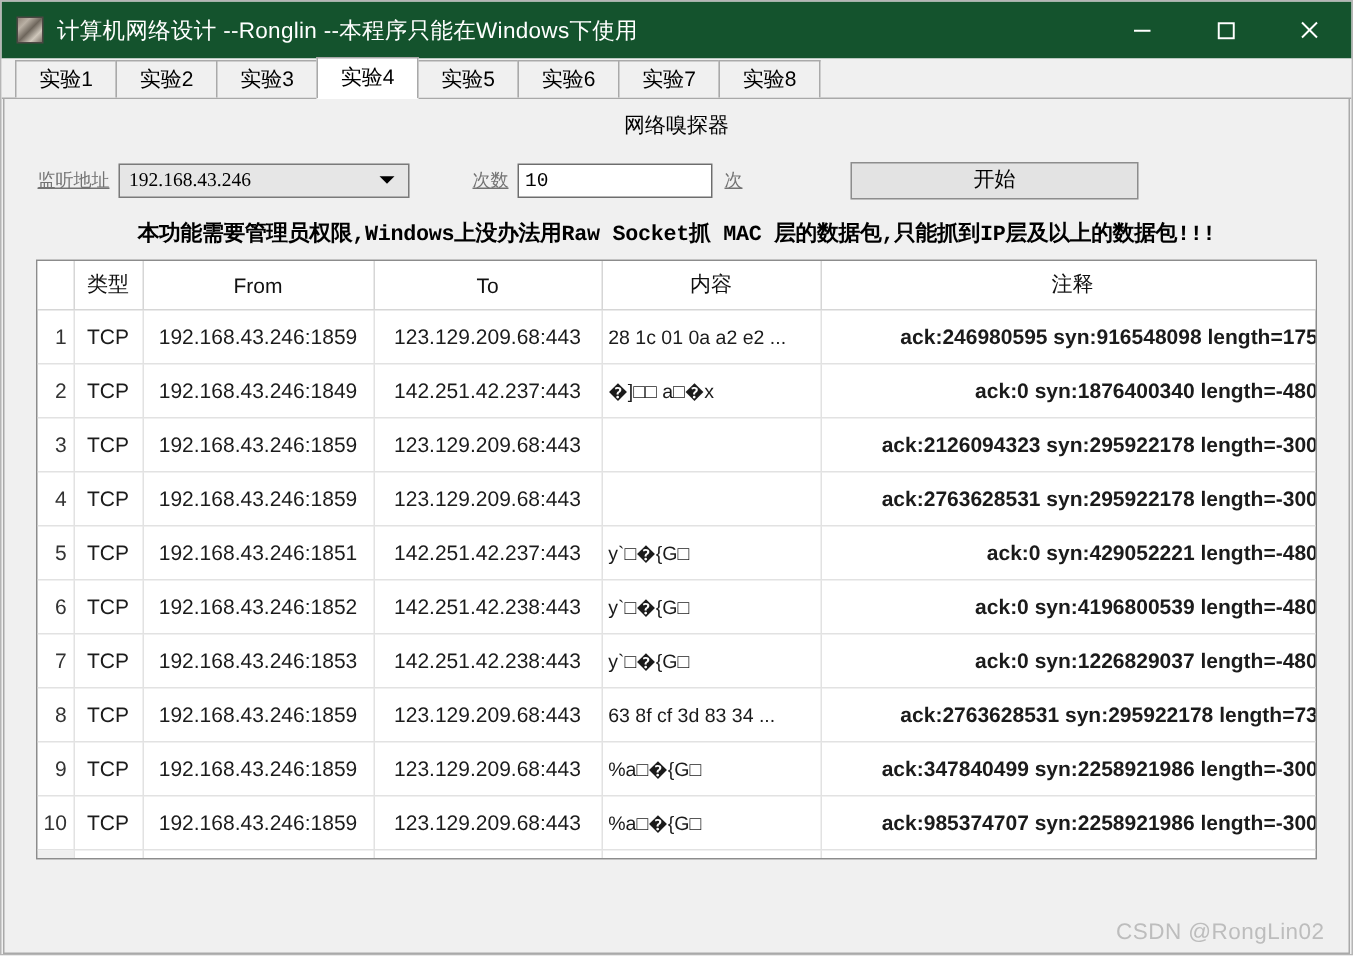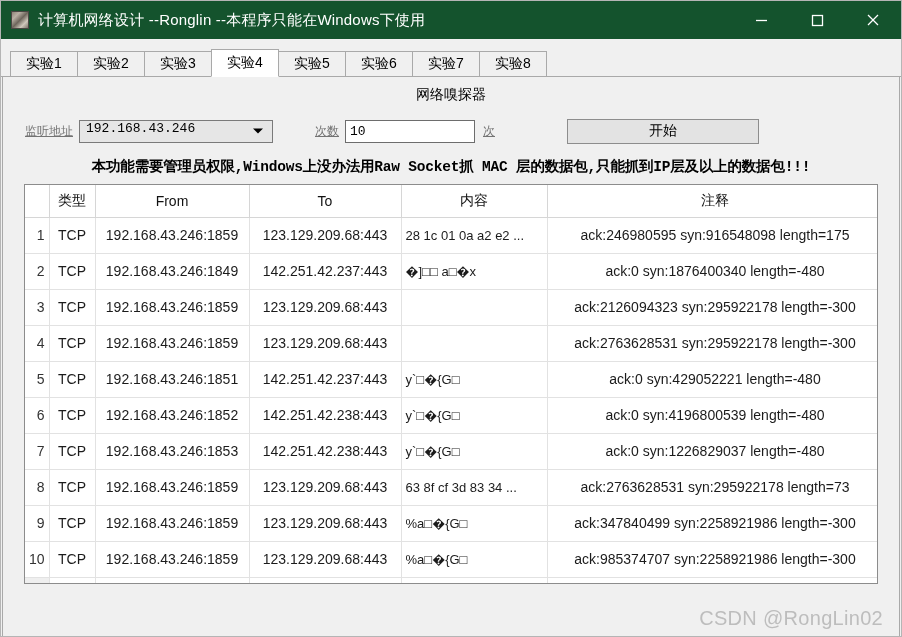--- a/index.html
+++ b/index.html
@@ -51,21 +51,21 @@
   .win-btn {
     width: 56px; height: 38px;
     display: flex; align-items: center; justify-content: center;
     color: #ffffff;
   }
   .win-btn svg { display: block; }
 
   
   .tabstrip {
     position: relative;
-    height: 38px;
+    height: 27px;
     background: #f0f0f0;
     padding-left: 9px;
     display: flex;
     align-items: flex-end;
     border-bottom: 1px solid #a9a9a9;
   }
   .tab {
     height: 25px;
     min-width: 68px;
     padding: 0 11px;
@@ -115,22 +115,22 @@
     font-size: 12px;
     color: #737373;
     margin-right: 6px;
     white-space: nowrap;
     text-decoration: underline;
   }
   .combo {
     width: 194px; height: 23px;
     background: #e6e6e6;
     border: 1px solid #7a7a7a;
-    display: flex; align-items: flex-start;
-    font-family: Liberation Mono, monospace;
+    display: flex; align-items: center;
+    font-family: Liberation Serif, serif;
     font-size: 13px;
     color: #000;
     padding-left: 6px;
     position: relative;
   }
   .combo .arrow {
     position: absolute;
     right: 9px; top: 50%;
     transform: translateY(-50%);
     width: 0; height: 0;
@@ -225,30 +225,30 @@
     font-size: 14px;
     background: #ffffff;
     border-right: 1px solid #d6d6d6;
   }
   td.type { text-align: center; }
   td.from, td.to { text-align: center; margin-left: 24px; }
   td.cont {
     text-align: left;
     font-size: 13px;
   }
-  td.note { text-align: center; }
+  td.note { text-align: right; font-weight: bold; }
   tr.blankrow td { height: 34px; border-right: 1px solid #e2e2e2; }
   tr.blankrow td.gut { background: #efefef; }
 
   
   .watermark {
     position: absolute;
     right: 18px;
     bottom: 6px;
-    font-size: 20px;
+    font-size: 15px;
     color: #bdbdbd;
     letter-spacing: 0.3px;
     pointer-events: none;
   }
 </style>
 </head>
 <body>
 
 <div id="app">
 

